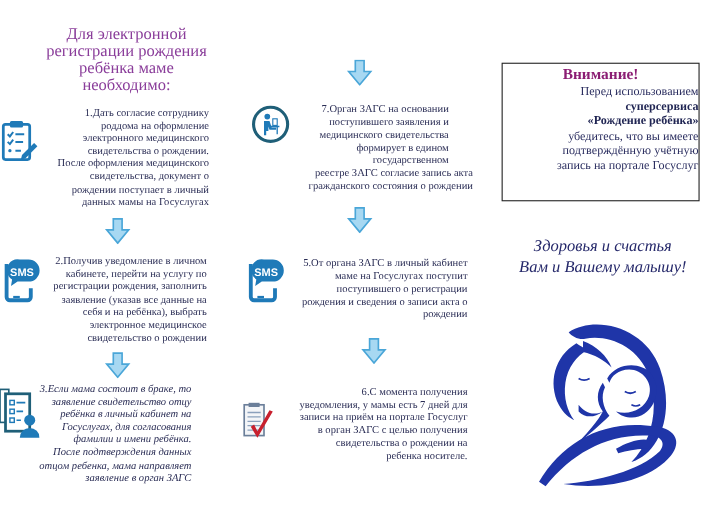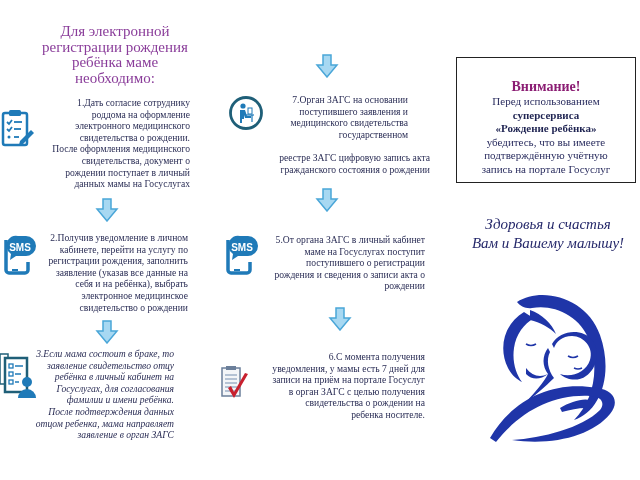--- a/index.html
+++ b/index.html
@@ -19,24 +19,24 @@
     font-size:9.6px; line-height:11.6px;
   }
 
   .arrow { width:24px; height:24px; }
 
   .notice {
     left:456px; top:57px; width:180px; height:126px;
     border:1.5px solid #222;
     background:#fff;
     text-align:center;
-    padding-top:21px;
+    padding-top:3px;
   }
   .notice .head { color:#8b1d73; font-weight:bold; font-size:14px; line-height:16px; }
-  .notice .line { color:#2a2d5f; font-size:11px; line-height:13.5px; }
+  .notice .line { color:#2a2d5f; font-size:11px; line-height:13.5px;text-align:right; }
   .notice .bold { font-weight:bold; color:#1f2452; }
 
   .wish {
     left:448px; top:215px; width:200px;
     text-align:center; font-style:italic; color:#25286a;
     font-size:15px; line-height:19px;
   }
 </style>
 </head>
 <body>
@@ -140,24 +140,25 @@
     <path d="M12 15 h5 l2 6 h4 v2 h-6 l-1 -3 v4 h-2 v4 h-2 z" fill="#1f7ab8"></path>
     <rect x="20" y="13" width="4" height="6" fill="none" stroke="#1f7ab8" stroke-width="1"></rect>
     <line x1="18" y1="20" x2="26" y2="20" stroke="#1f7ab8" stroke-width="1.2"></line>
     <line x1="24" y1="20" x2="24" y2="27" stroke="#1f7ab8" stroke-width="1.2"></line>
   </svg>
 </div>
 <div class="abs step" style="left:258px;top:94px;width:150px;">
   <div>7.Орган ЗАГС на основании</div>
   <div>поступившего заявления и</div>
   <div>медицинского свидетельства</div>
+  <div>формирует в едином</div>
   <div>государственном</div>
 </div>
 <div class="abs step" style="left:240px;top:152px;width:190px;">
-  <div>реестре ЗАГС цифровую запись акта</div>
+  <div>реестре ЗАГС согласие запись акта</div>
   <div>гражданского состояния о рождении</div>
 </div>
 
 <div class="abs arrow" style="left:315px;top:188px;">
   <svg width="24" height="24" viewBox="0 0 24 24">
       <path d="M8 1 H16 V11 H22 L12 23 L2 11 H8 Z" fill="#a7d8f2" stroke="#4aa6d8" stroke-width="1.5"></path>
     </svg>
 </div>
 
 <div class="abs" style="left:222px;top:234px;">

